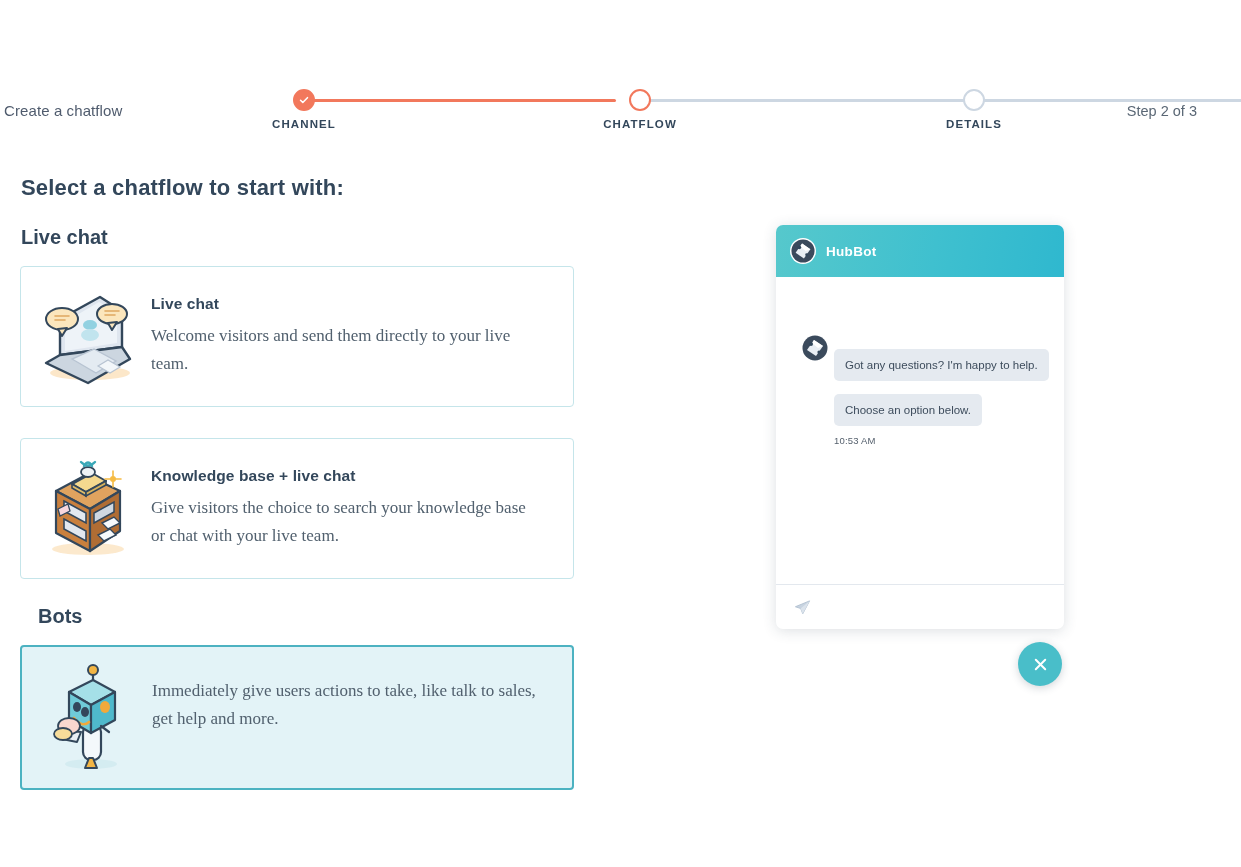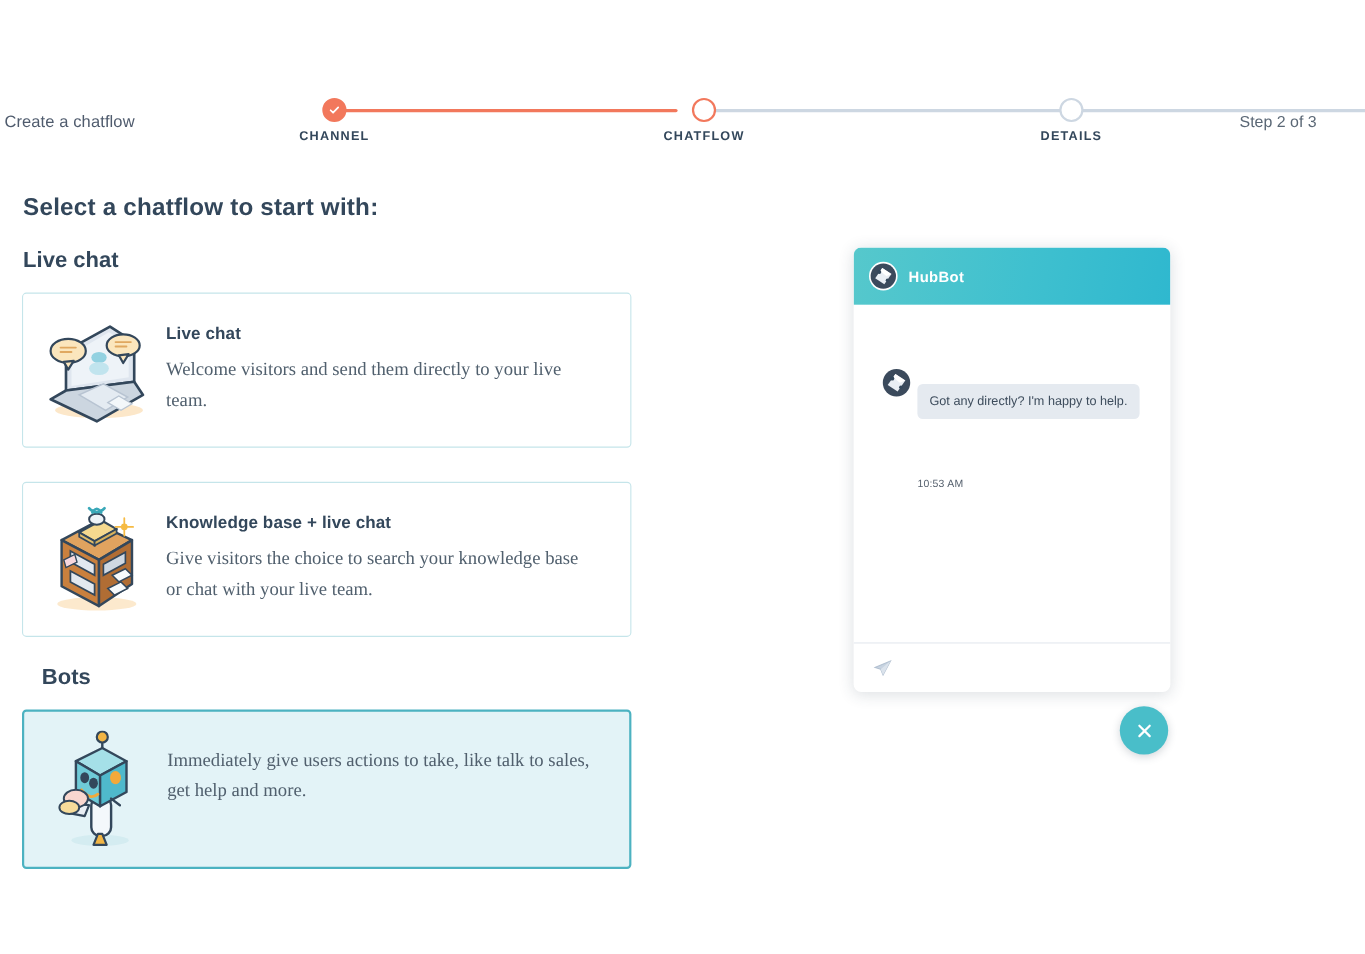--- a/index.html
+++ b/index.html
@@ -274,21 +274,22 @@
   <div id="chat-body">
     <div id="chat-avatar-row">
       <svg viewBox="0 0 26 26" aria-hidden="true">
         <circle cx="13" cy="13" r="12.5" fill="#3b4a5c"></circle>
         <path d="M12 5 L21 11 L14 21 L5 15 Z" fill="#e9eef4"></path>
         <path d="M12 5 L21 11 L16 13 L10 8 Z" fill="#ffffff"></path>
         <circle cx="9" cy="9" r="2" fill="#33475b"></circle>
         <circle cx="17" cy="17" r="1.6" fill="#33475b"></circle>
       </svg>
     </div>
-    <div id="bubble-1" class="bubble">Got any directly? I'm happy to help.</div>
+    <div id="bubble-1" class="bubble">Got any questions? I'm happy to help.</div>
+    <div id="bubble-2" class="bubble">Choose an option below.</div>
     <div id="chat-timestamp">10:53 AM</div>
   </div>
 
   <div id="chat-footer">
     <span>
       <svg width="17" height="17" viewBox="0 0 18 18" aria-hidden="true">
         <path d="M16.5 2 L1.5 8.2 L7 10 L9.3 15.6 Z" fill="#c7d3e0" stroke="#b3c1d1" stroke-width="1"></path>
         <path d="M16.5 2 L7 10 L9.3 15.6 Z" fill="#dbe3ec"></path>
       </svg>
     </span>

